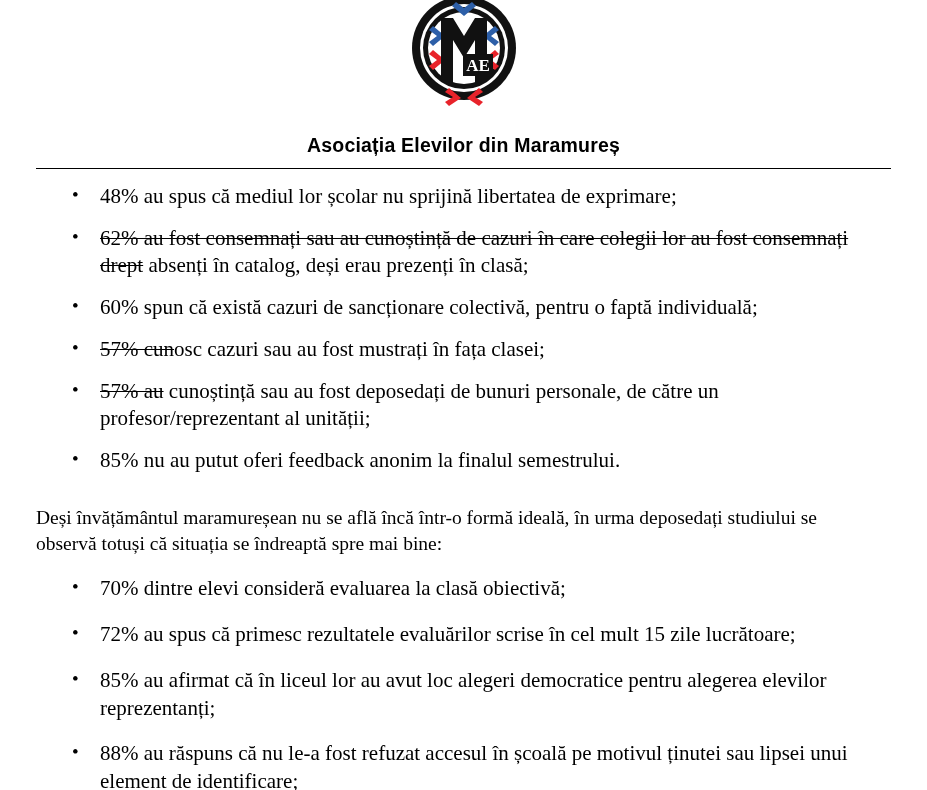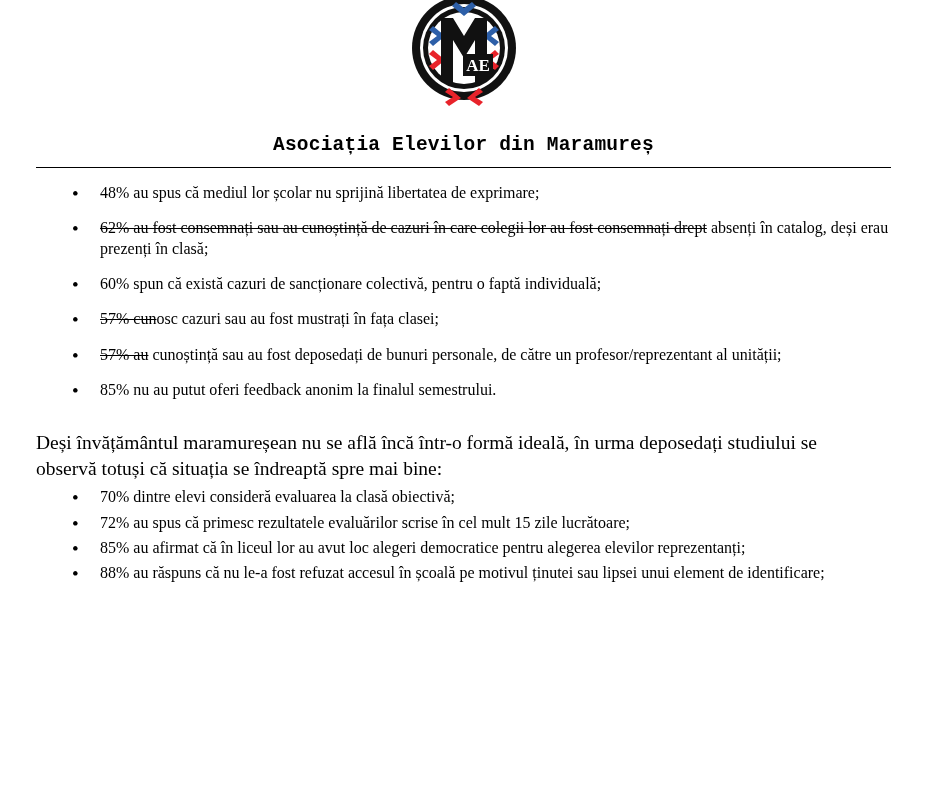--- a/index.html
+++ b/index.html
@@ -34,52 +34,52 @@
     height: 112px;
     display: block;
     margin-top: -4px;
   }
   .org-title {
     text-align: center;
     font-weight: bold;
     font-size: 19.5px;
     letter-spacing: 0.2px;
     margin-top: 22px;
-    font-family: Liberation Mono, monospace;
+    font-family: Liberation Sans, sans-serif;
   }
   .hr-line {
     border: none;
     border-top: 1.5px solid #000;
     margin: 11px 36px 0 36px;
   }
   .content {
     padding: 0 36px 0 36px;
     box-sizing: border-box;
   }
   ul.bullets {
     list-style: none;
     margin: 0;
     padding: 0;
   }
   ul.bullets li {
     position: relative;
     padding-left: 64px;
-    font-size: 16px;
+    font-size: 21px;
     line-height: 1.32;
     margin-top: 14px;
   }
   ul.bullets li::before {
     content: "\2022";
     position: absolute;
     left: 36px;
     top: -1px;
     font-size: 19px;
   }
   ul.bullets.tight2 li {
-    margin-top: 4px;
+    margin-top: 18px;
   }
   .list1 {
     margin-top: 9px;
   }
   .strike {
     text-decoration: line-through;
     text-decoration-thickness: 1px;
   }
   .para {
     font-size: 19.5px;

